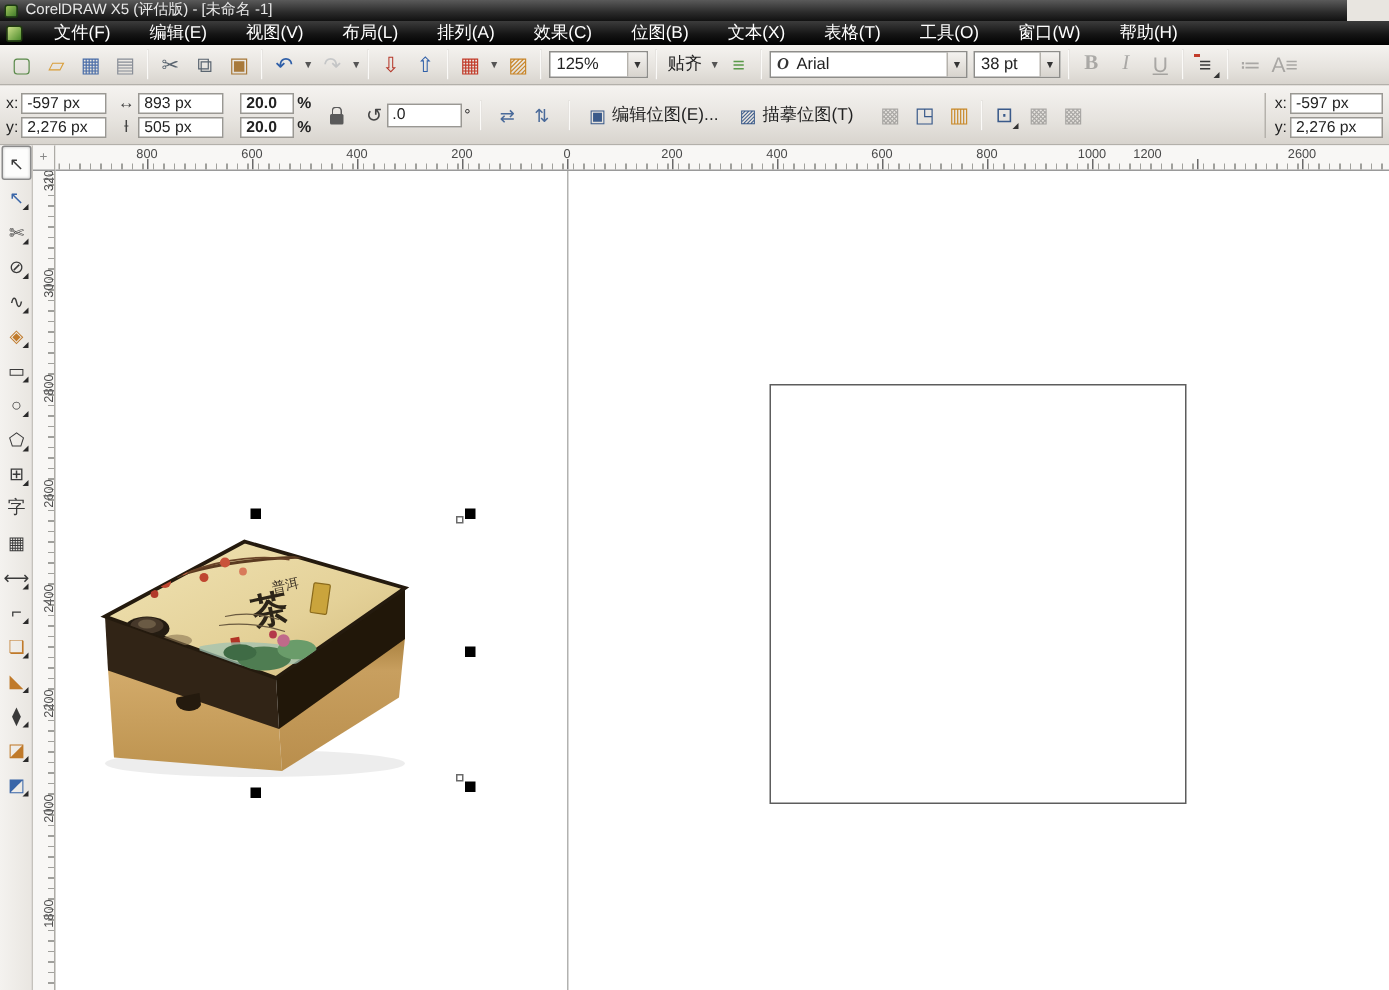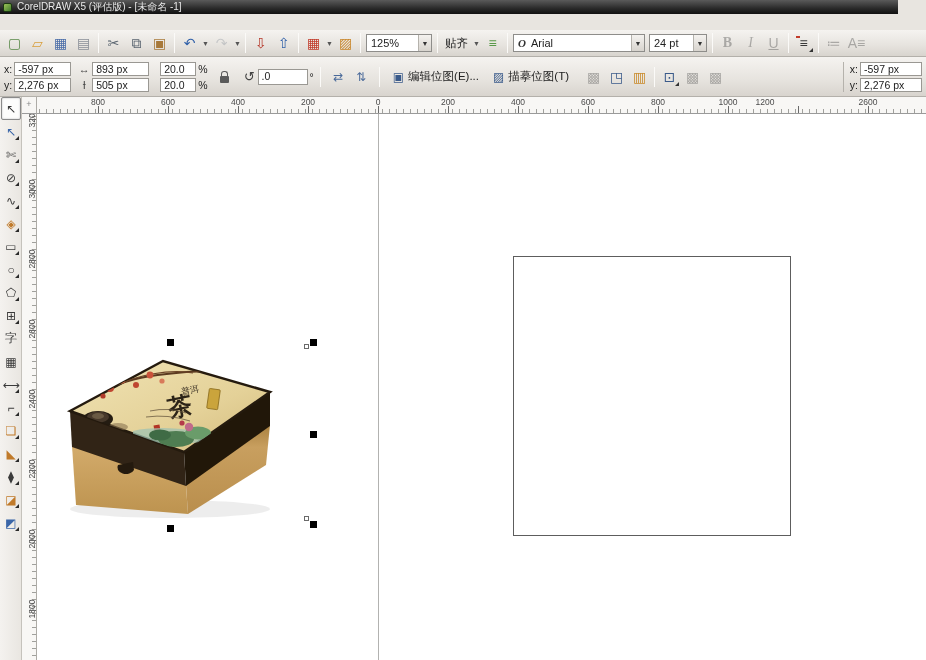--- a/index.html
+++ b/index.html
@@ -101,20 +101,35 @@
 </head>
 <body>
 
 <div id="app">
 
   <div id="titlebar">
     <span class="app-icon"></span>
     <span>CorelDRAW X5 (评估版) - [未命名 -1]</span>
   </div>
 
+  <div id="menubar">
+    <span class="app-icon2"></span>
+  <span class="menu-item">文件(F)</span>
+      <span class="menu-item">编辑(E)</span>
+      <span class="menu-item">视图(V)</span>
+      <span class="menu-item">布局(L)</span>
+      <span class="menu-item">排列(A)</span>
+      <span class="menu-item">效果(C)</span>
+      <span class="menu-item">位图(B)</span>
+      <span class="menu-item">文本(X)</span>
+      <span class="menu-item">表格(T)</span>
+      <span class="menu-item">工具(O)</span>
+      <span class="menu-item">窗口(W)</span>
+      <span class="menu-item">帮助(H)</span>
+    </div>
 
   <div id="toolbar" class="bar">
       <div class="tbtn">
         <span style="color: rgb(90, 138, 74);">▢</span>
       </div>
       <div class="tbtn">
         <span style="color: rgb(217, 159, 60);">▱</span>
       </div>
       <div class="tbtn">
         <span style="color: rgb(74, 109, 168);">▦</span>
@@ -166,21 +181,21 @@
       <span class="tdrop">▼</span>
       <div class="tbtn">
         <span style="color: rgb(90, 154, 74);">≡</span>
       </div>
       <span class="tsep"></span>
       <div class="combo" style="width: 132px;">
         <span class="val"><span class="ital-o">O</span>Arial</span>
         <span class="cbtn">▼</span>
       </div>
       <div class="combo" style="width: 58px;">
-        <span class="val">24 pt</span>
+        <span class="val">38 pt</span>
         <span class="cbtn">▼</span>
       </div>
       <span class="tsep"></span>
       <div class="tbtn disabled">
         <span class="glyph-serif-bold">B</span>
       </div>
       <div class="tbtn disabled">
         <span class="glyph-serif-italic">I</span>
       </div>
       <div class="tbtn disabled">
@@ -213,21 +228,21 @@
     <div class="pgroup" style="margin-left:6px;">
       <div class="prow">
         <span class="picon">↔</span>
         <span class="pfield">893 px</span>
       </div>
       <div class="prow">
         <span class="picon">Ɨ</span>
         <span class="pfield">505 px</span>
       </div>
     </div>
-    <div class="pgroup" style="margin-left:10px;">
+    <div class="pgroup" style="margin-left:10px;font-weight:bold;">
       <div class="prow">
         <span class="pfield small">20.0</span>
         <span class="plabel">%</span>
       </div>
       <div class="prow">
         <span class="pfield small">20.0</span>
         <span class="plabel">%</span>
       </div>
     </div>
     <div class="tbtn" style="margin-left:4px;">

